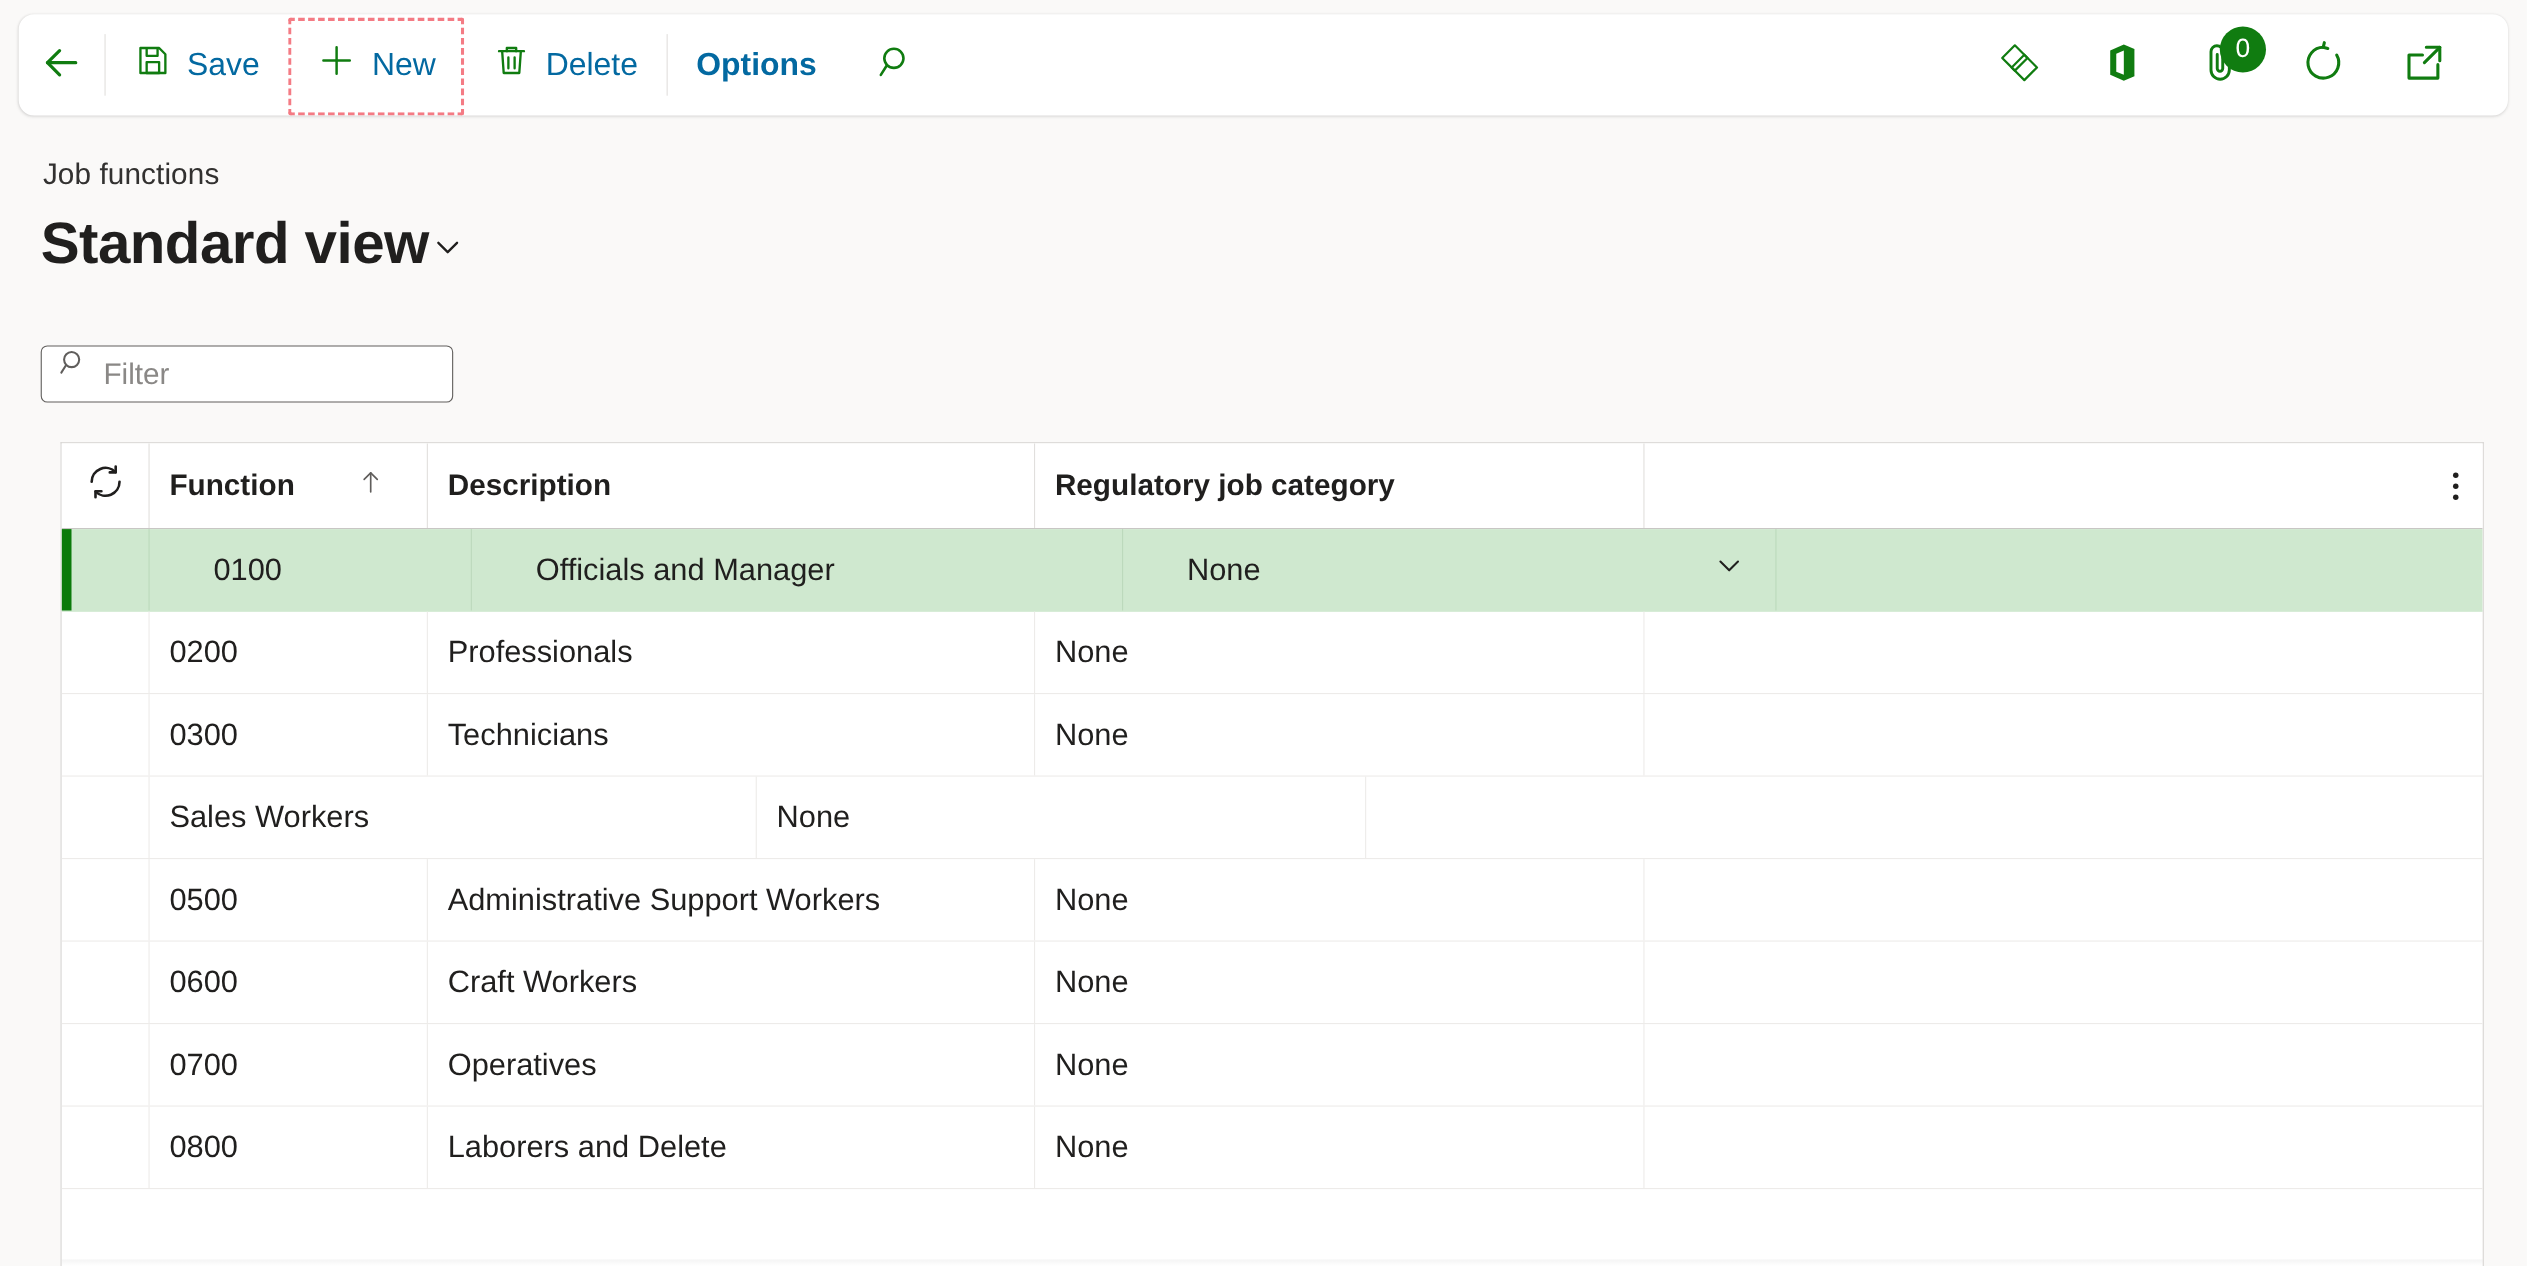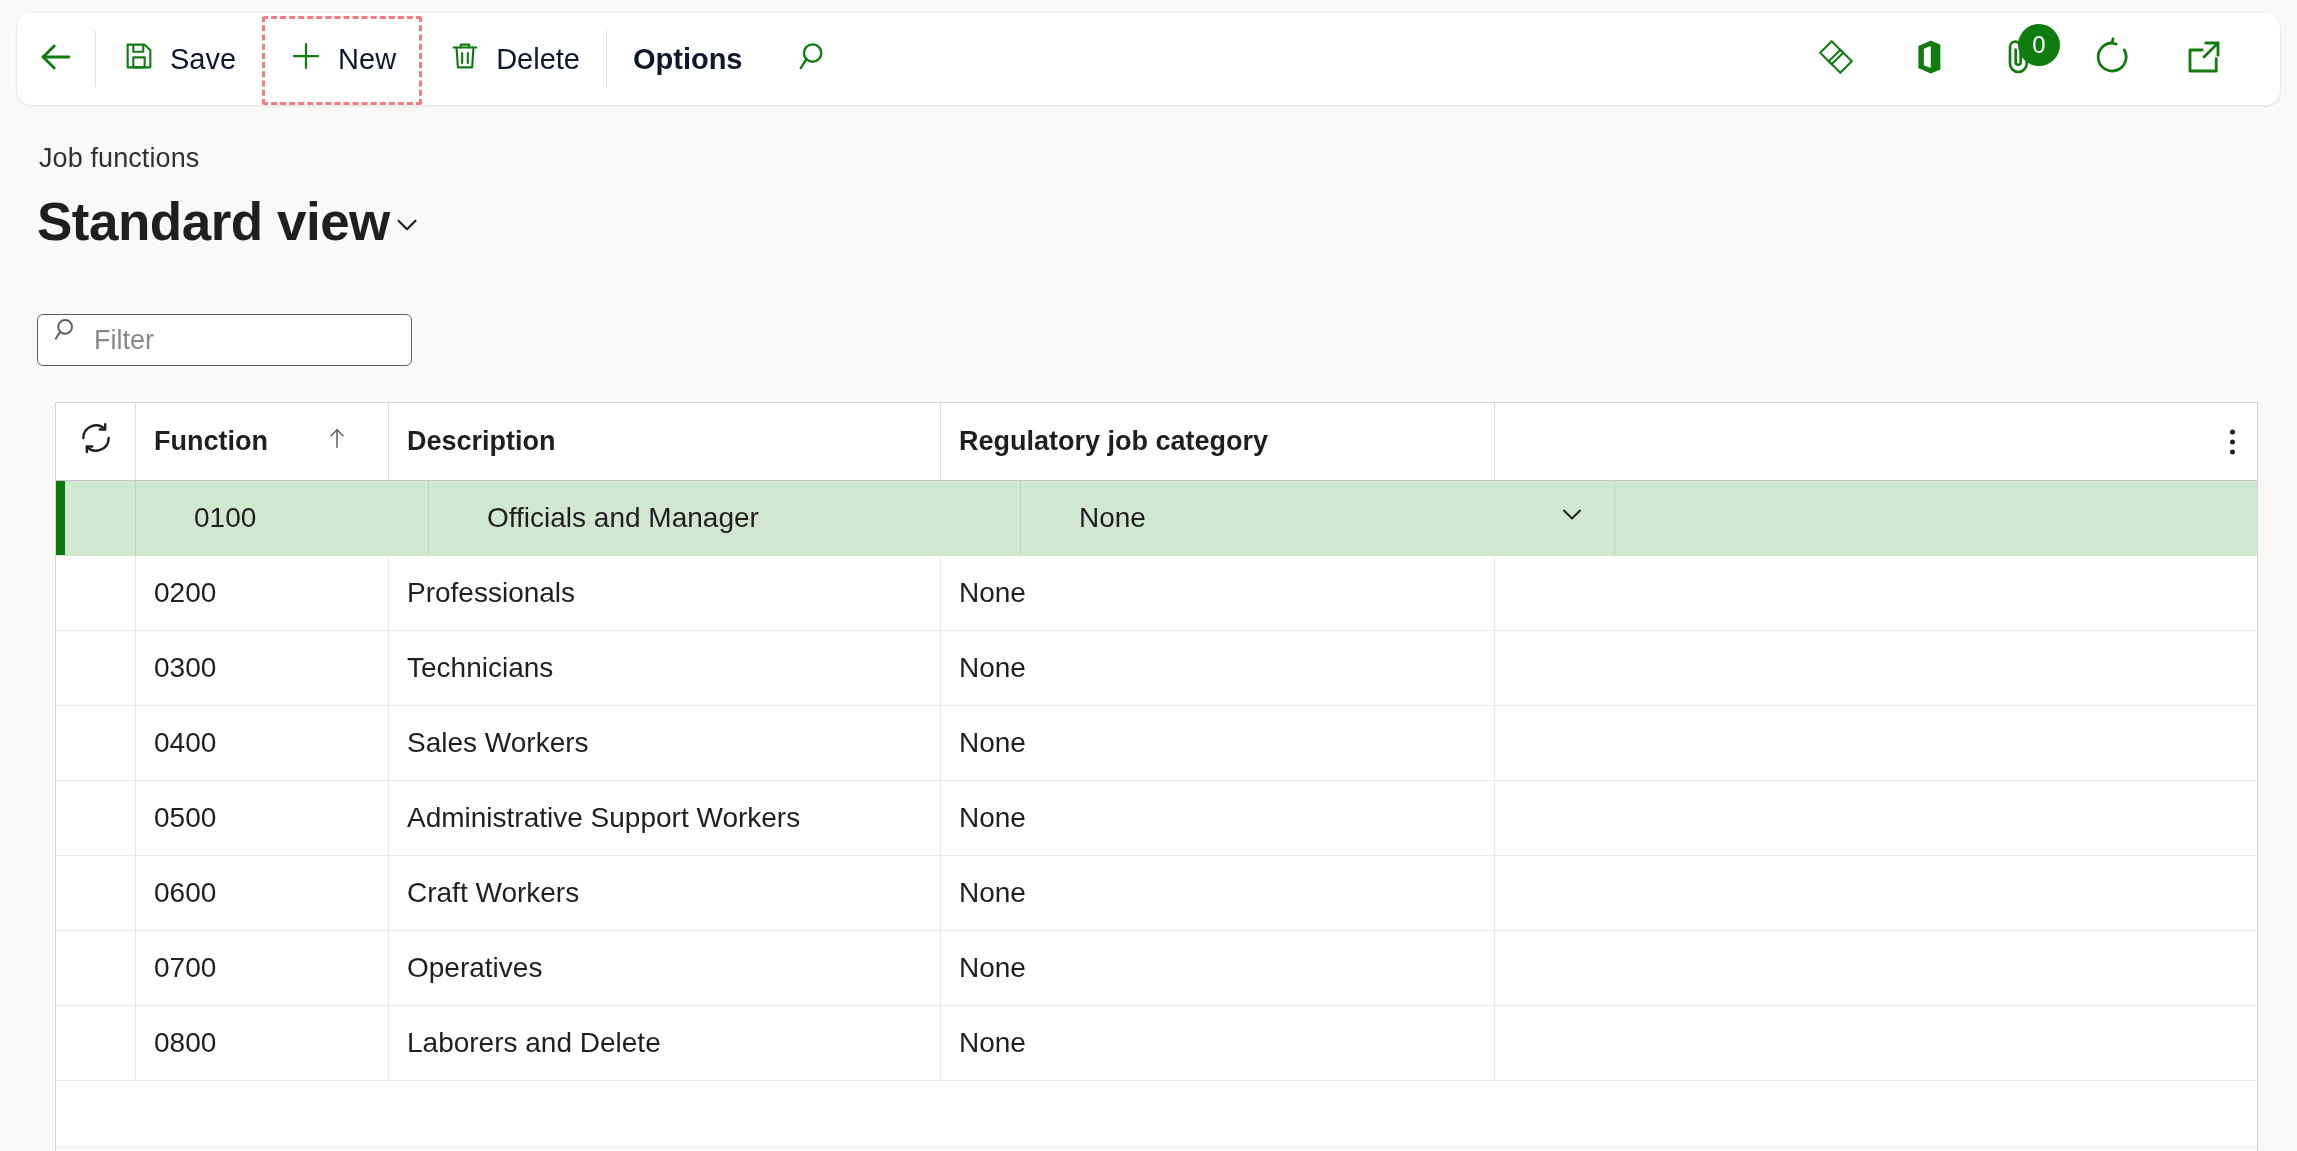--- a/index.html
+++ b/index.html
@@ -33,21 +33,21 @@
     width: 1px; height: 56px;
     background: #e1dfdd;
     flex: 0 0 auto;
   }
   .tb-btn {
     height: 100%;
     display: flex; align-items: center;
     padding: 0 26px;
     gap: 14px;
     cursor: pointer;
-    color: #0f172a;
+    color: #0369a1;
     font-size: 29px;
     white-space: nowrap;
   }
   .tb-btn .label { line-height: 1; }
   .tb-btn.highlighted {
     position: relative;
     margin: 0 0px;
   }
   .hl-ring {
     position: absolute;
@@ -421,21 +421,20 @@
   <div class="grid-row">
     <div class="cell c-marker"></div>
     <div class="cell c-function">0300</div>
     <div class="cell c-desc">Technicians</div>
     <div class="cell c-reg">None</div>
     <div class="cell c-rest"></div>
   </div>
 
   <div class="grid-row">
     <div class="cell c-marker"></div>
-    <div class="cell c-function">0400</div>
     <div class="cell c-desc">Sales Workers</div>
     <div class="cell c-reg">None</div>
     <div class="cell c-rest"></div>
   </div>
 
   <div class="grid-row">
     <div class="cell c-marker"></div>
     <div class="cell c-function">0500</div>
     <div class="cell c-desc">Administrative Support Workers</div>
     <div class="cell c-reg">None</div>

